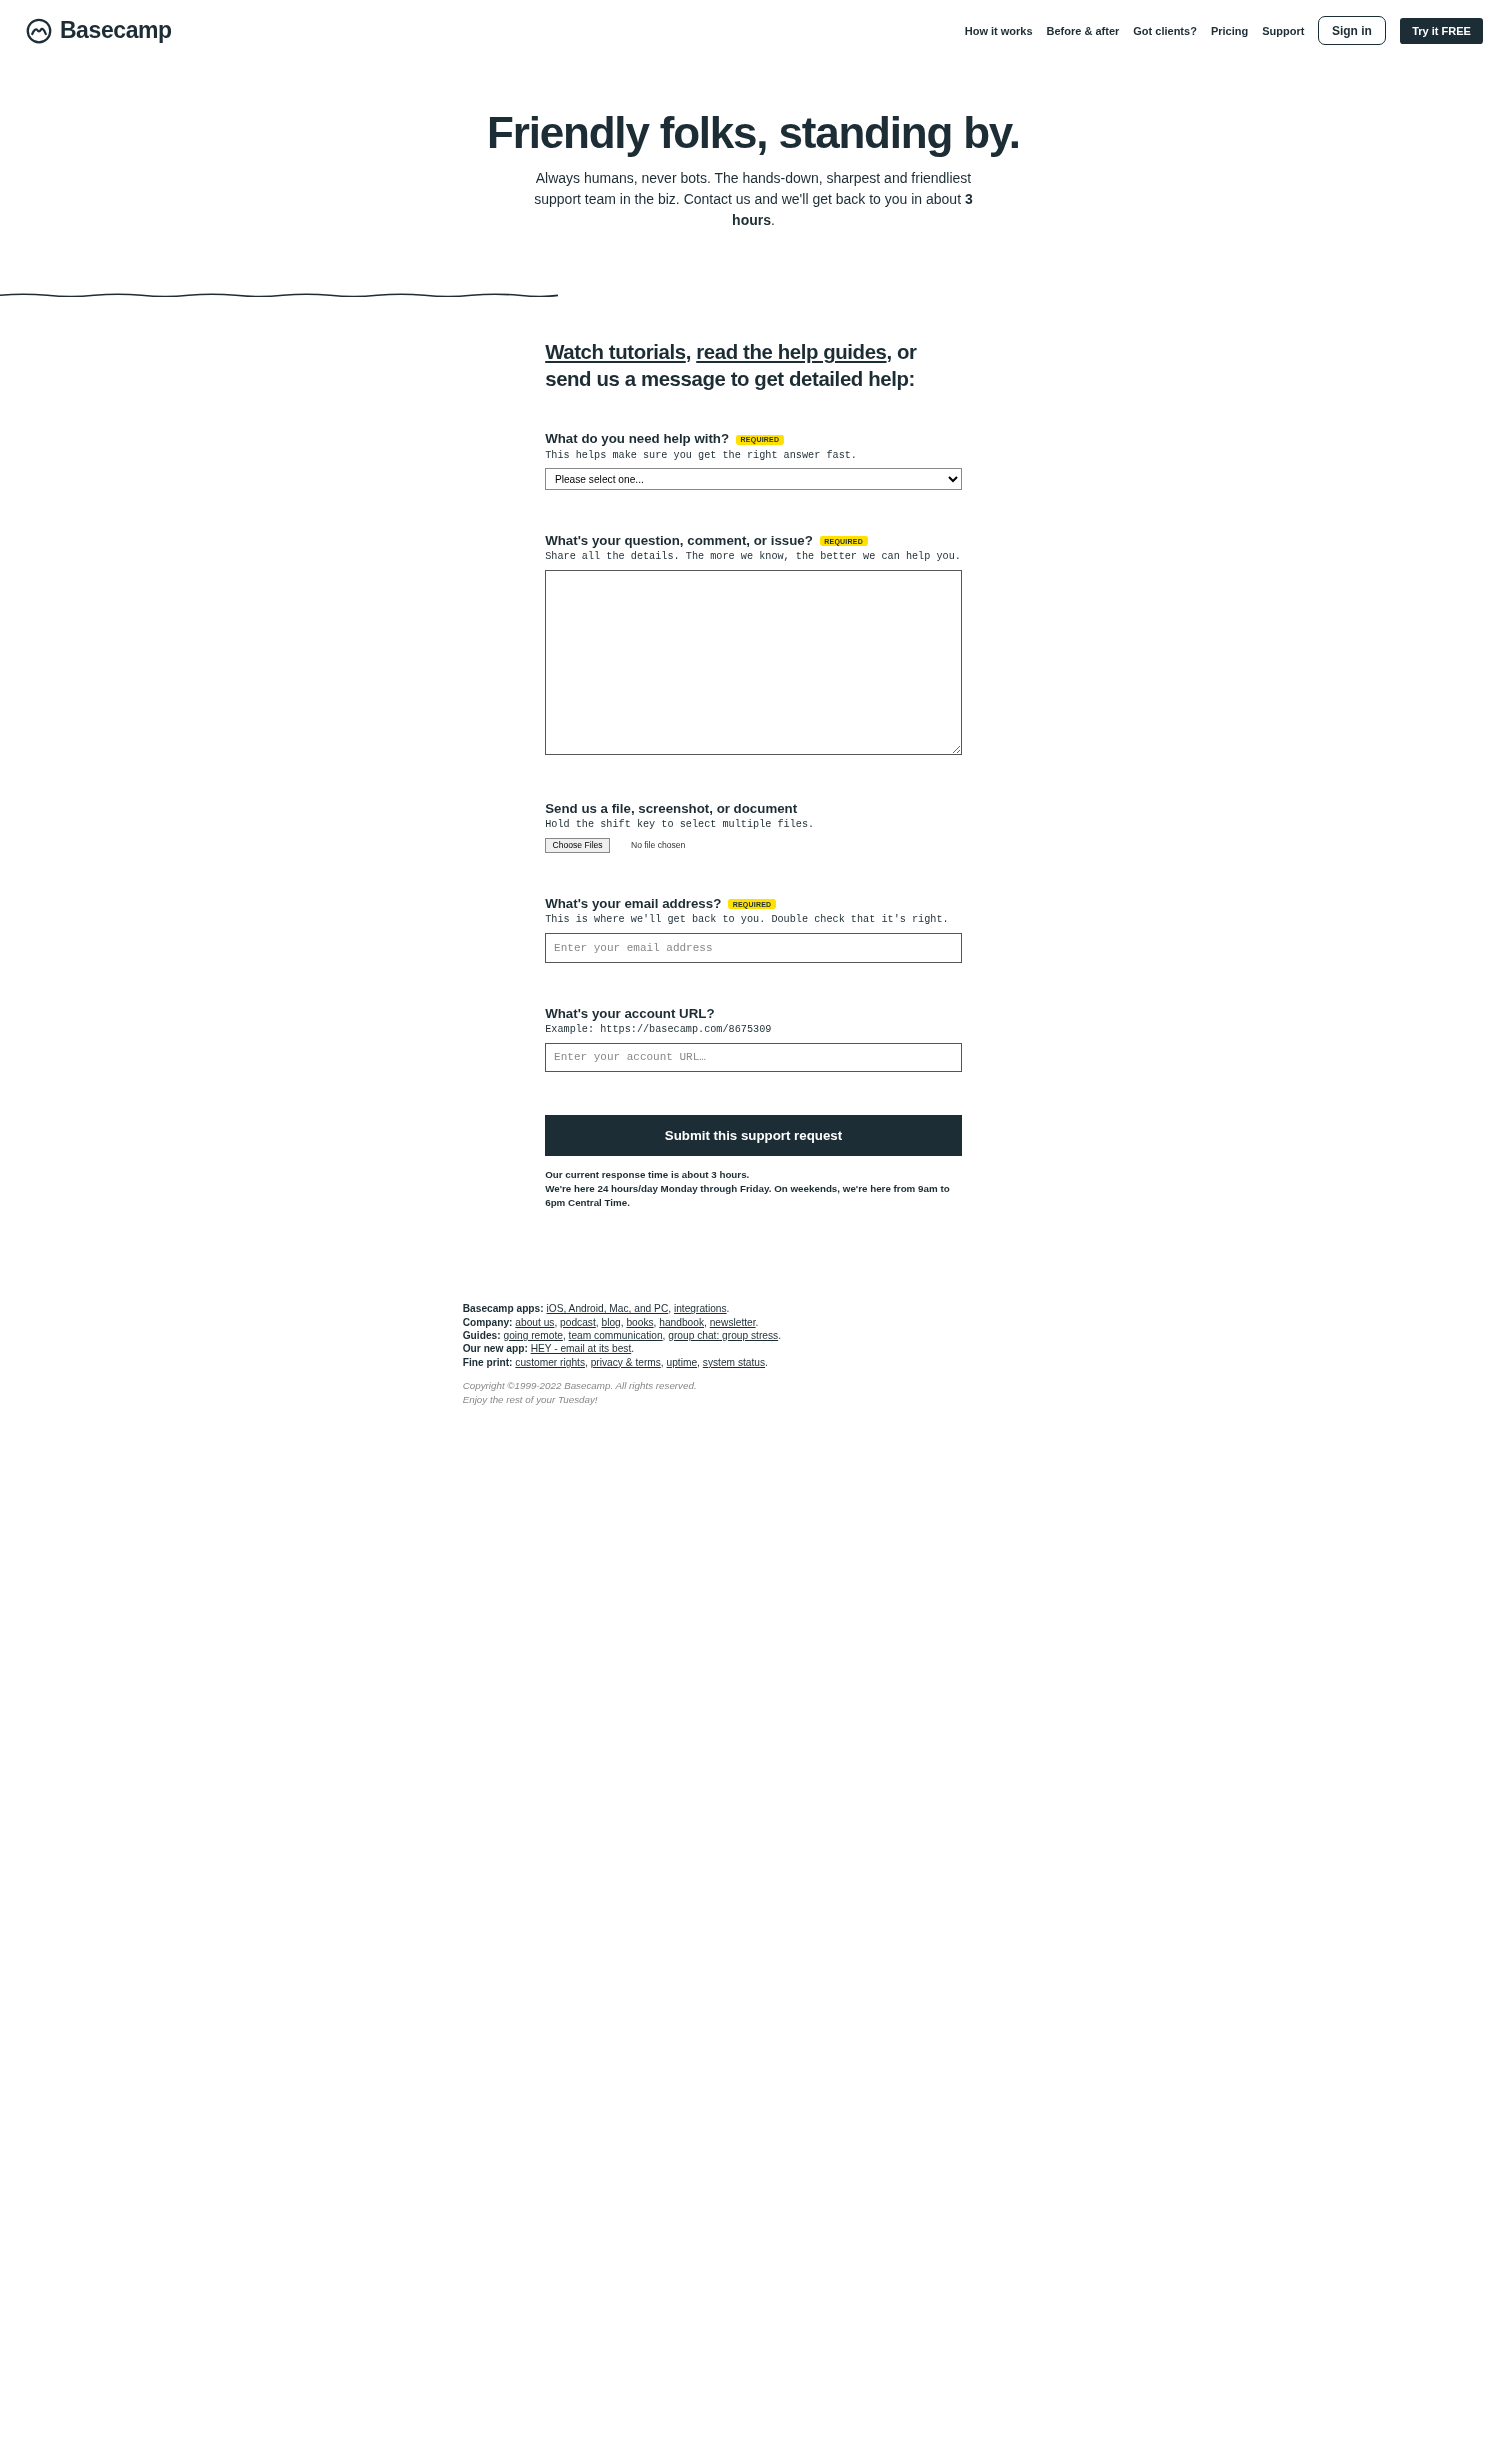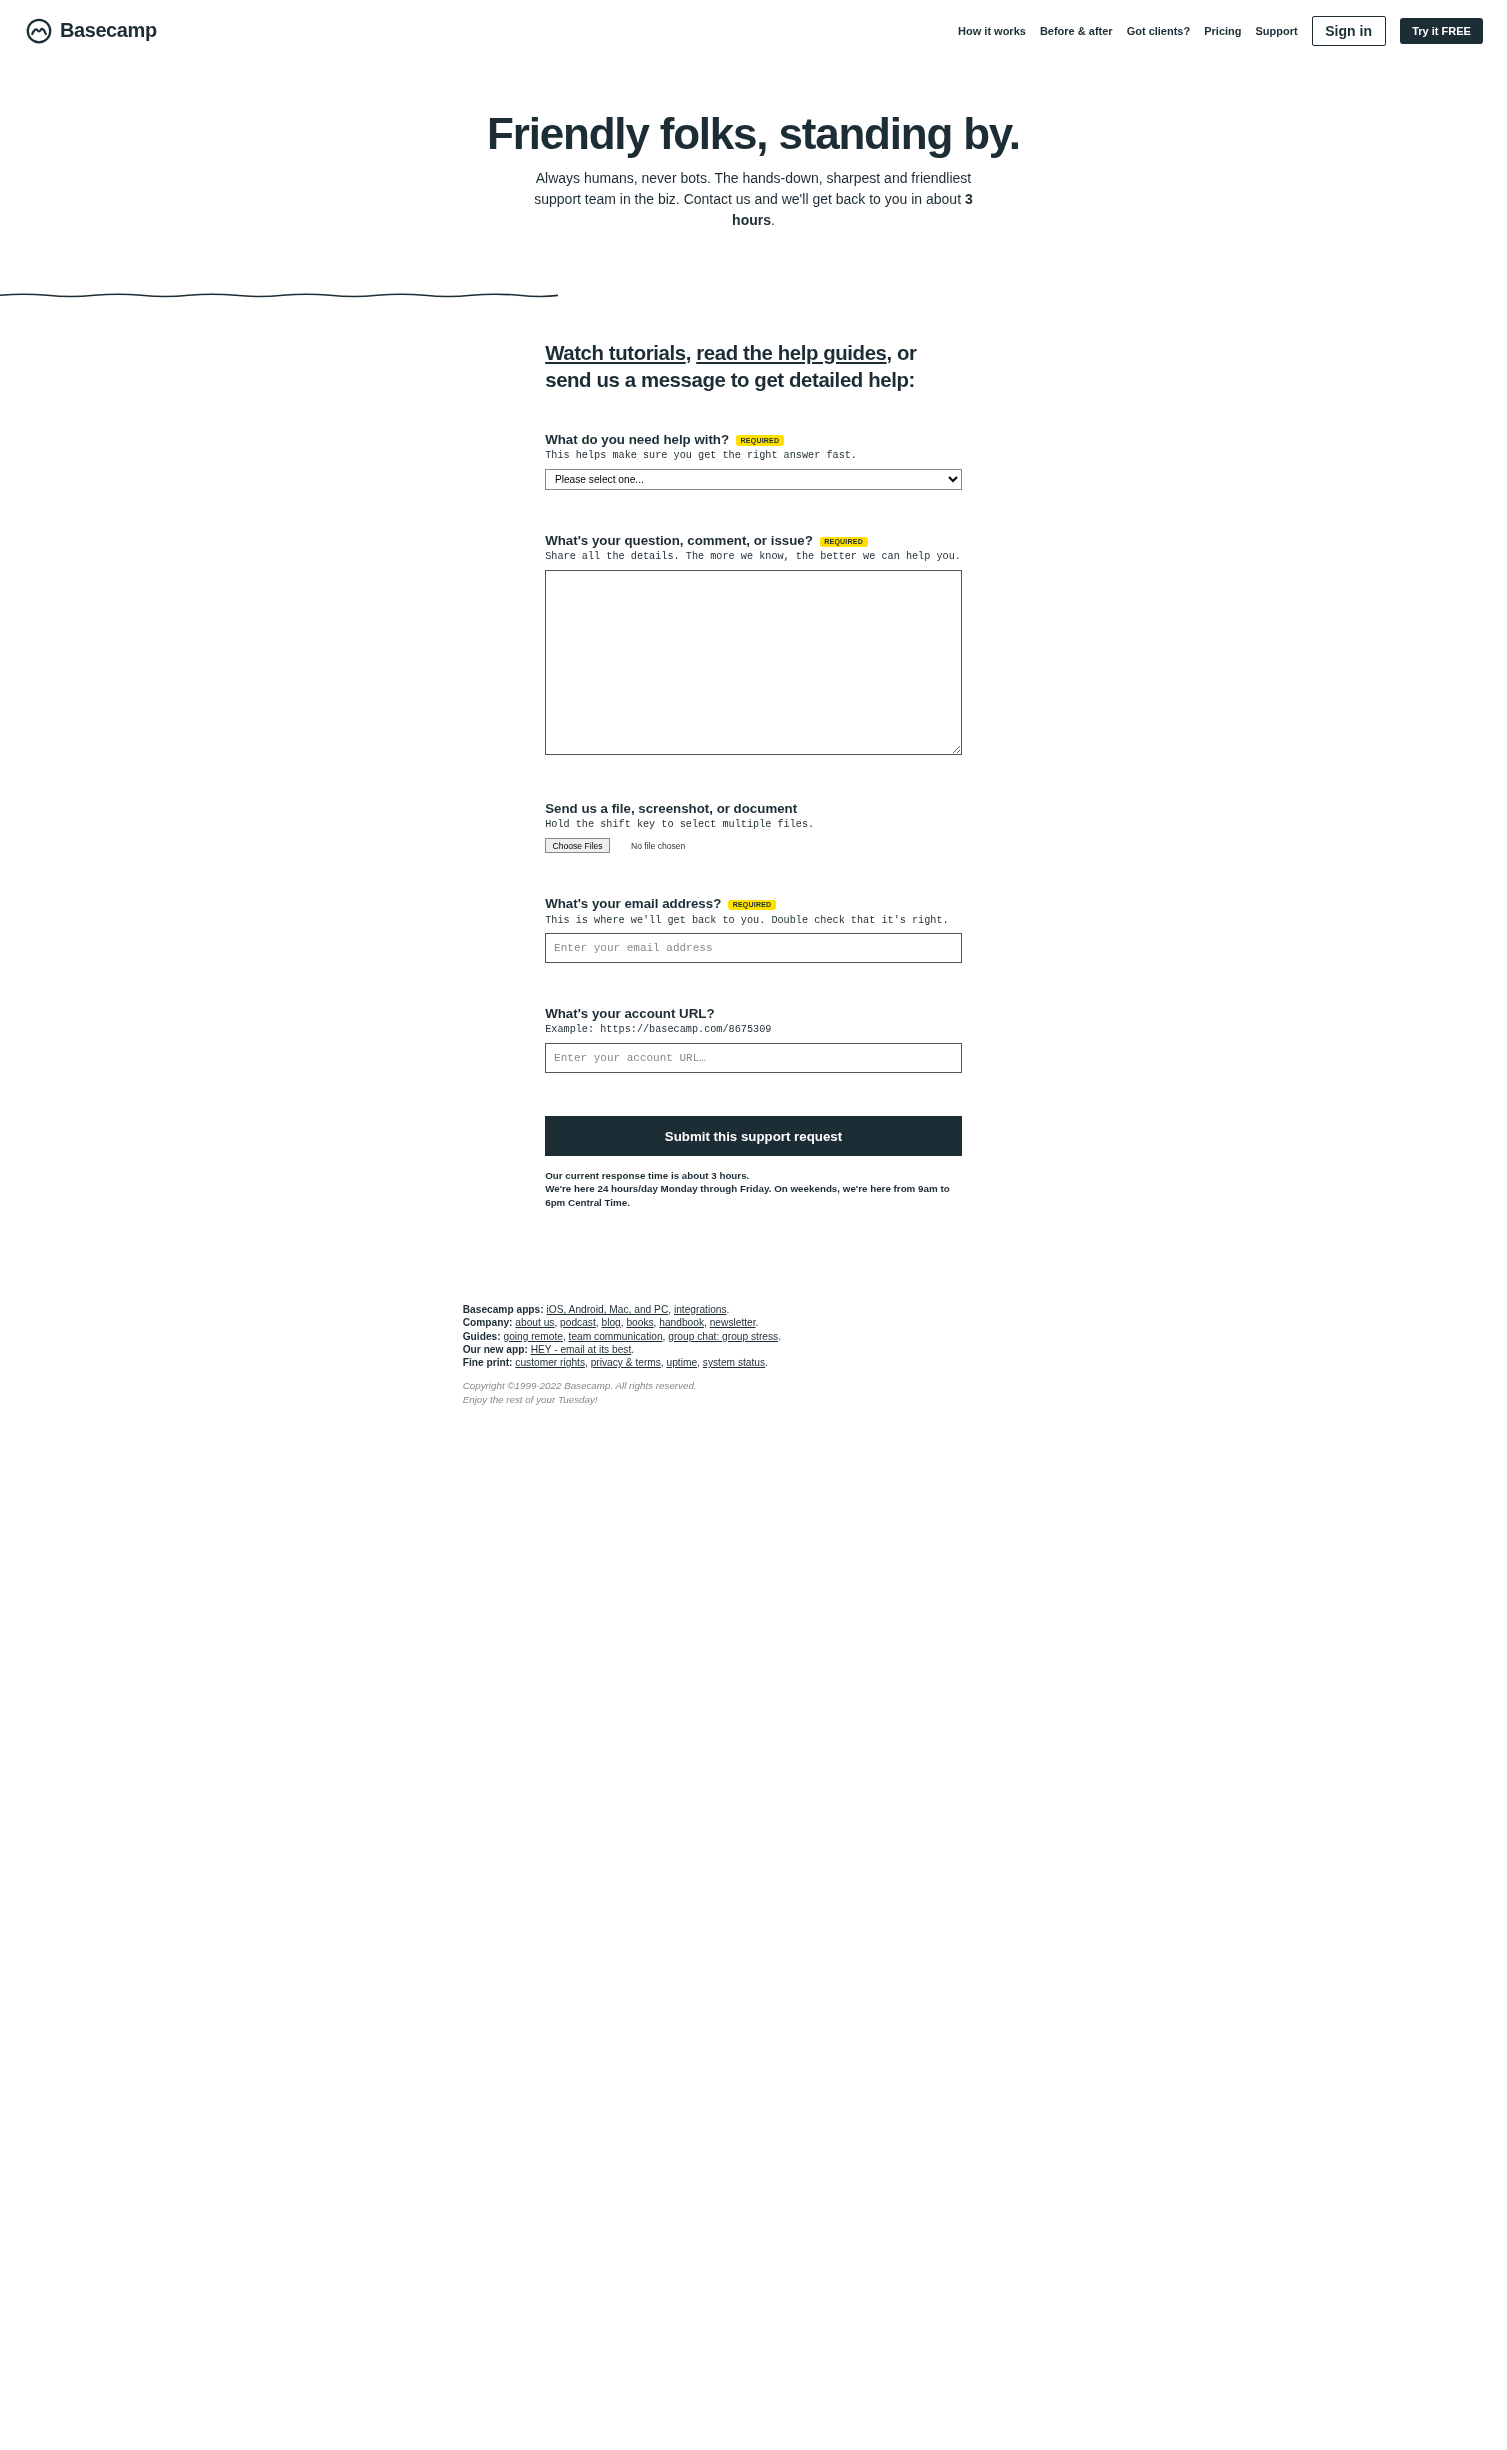--- a/index.html
+++ b/index.html
@@ -17,45 +17,45 @@
 .logo-wrap {
   display: flex;
   align-items: center;
   gap: 6.3px;
 }
 .logo-icon {
   width: 30px;
   height: 30px;
 }
 .logo-text {
-  font-size: 20px;
+  font-size: 23px;
   font-weight: 700;
   color: #1d2d35;
   letter-spacing: -0.4px;
 }
 .nav {
   display: flex;
   align-items: center;
   gap: 14px;
 }
 .nav-link {
   font-size: 11px;
   font-weight: 700;
   color: #1d2d35;
   text-decoration: none;
   cursor: pointer;
 }
 .btn-outline {
   border: 1.2px solid #1d2d35;
   background: #fff;
   padding: 6.3px 12.6px;
-  font-size: 14px;
-  font-weight: 700;
-  color: #1d2d35;
-  border-radius: 2px;
+  font-size: 12px;
+  font-weight: 700;
+  color: #1d2d35;
+  border-radius: 7px;
   cursor: pointer;
 }
 .btn-dark {
   border: none;
   background: #1d2d35;
   padding: 7px 12.6px;
   font-size: 11px;
   font-weight: 700;
   color: #fff;
   border-radius: 3.1px;

